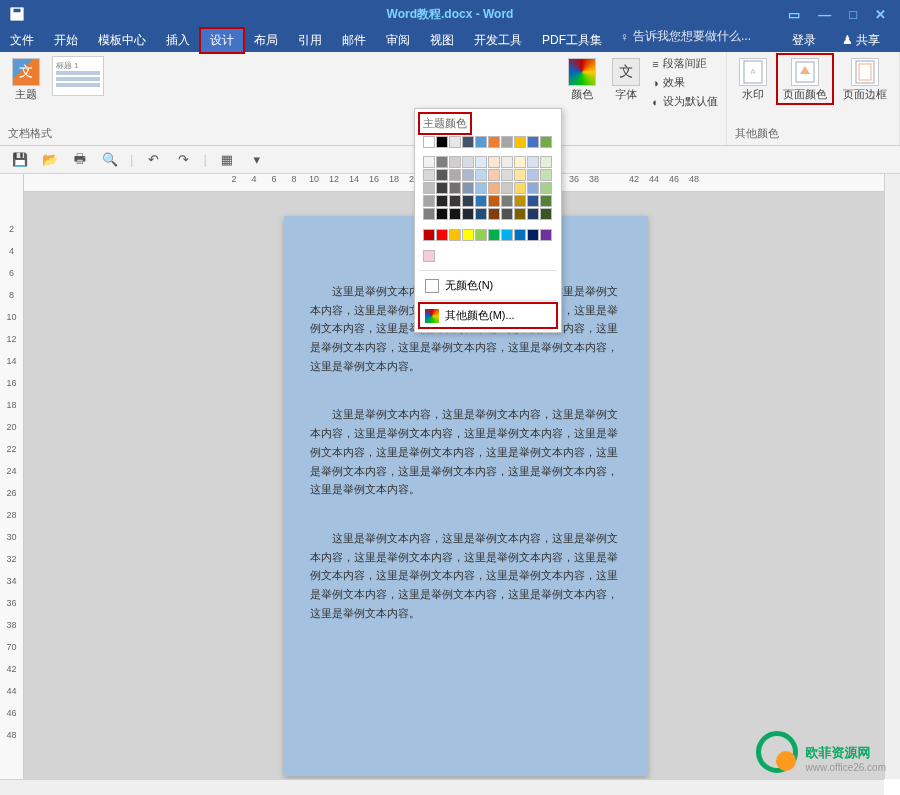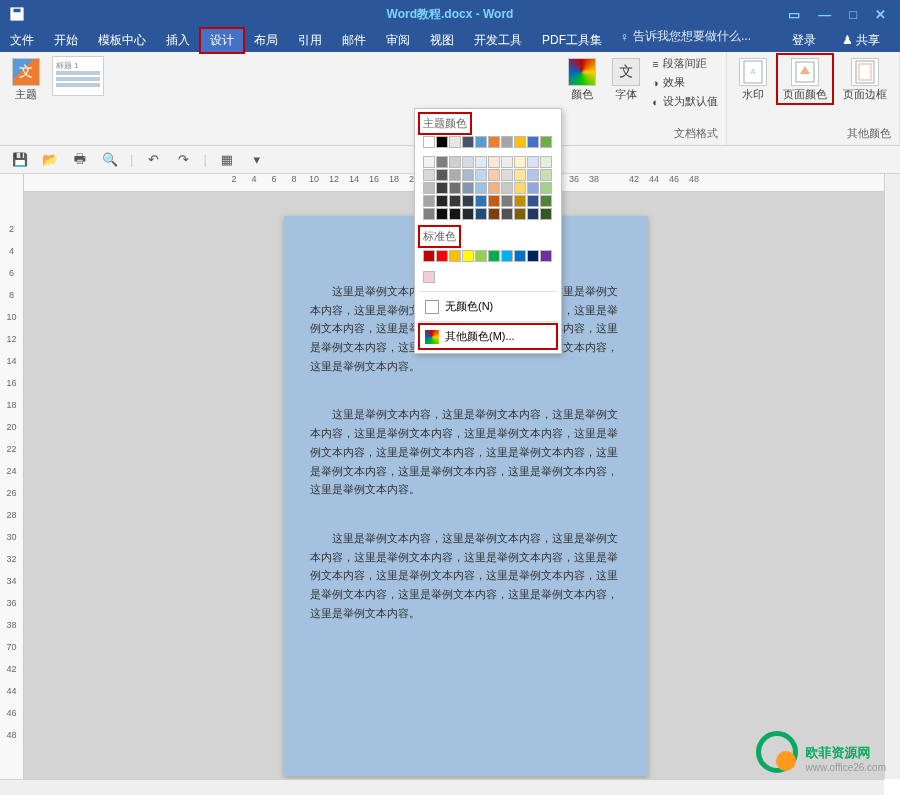--- a/index.html
+++ b/index.html
@@ -10,21 +10,21 @@
   .titlebar .win-controls span { cursor: pointer; }
   .titlebar .save-icon { margin-left: 10px; width: 14px; height: 14px; }
   .tabs { height: 24px; background: #2b579a; display: flex; align-items: flex-start; color: #fff; font-size: 12px; }
   .tabs .tab { padding: 4px 10px; cursor: pointer; }
   .tabs .tab.active { background: #4472c4; outline: 2px solid #c00000; outline-offset: -1px; }
   .tabs .tell-me { margin-left: 8px; opacity: 0.85; display: flex; align-items: center; gap: 4px; }
   .tabs .right { margin-left: auto; display: flex; gap: 6px; padding-right: 10px; }
   .ribbon { height: 94px; background: #f3f3f3; border-bottom: 1px solid #d0d0d0; display: flex; font-size: 12px; color: #444; }
   .ribbon-group { border-right: 1px solid #e1e1e1; padding: 4px 8px 2px; display: flex; flex-direction: column; justify-content: space-between; }
   .ribbon-group .body { display: flex; gap: 8px; align-items: flex-start; }
-  .ribbon-group .label { text-align: right; font-size: 11px; color: #666; padding-bottom: 2px; }
+  .ribbon-group .label { text-align: left; font-size: 11px; color: #666; padding-bottom: 2px; }
   .ribbon-btn { display: flex; flex-direction: column; align-items: center; gap: 2px; padding: 2px 4px; cursor: pointer; min-width: 34px; }
   .ribbon-btn .icon { width: 28px; height: 28px; background: #eaeaea; border: 1px solid #c8c8c8; display: flex; align-items: center; justify-content: center; font-size: 14px; }
   .ribbon-btn .cap { font-size: 11px; line-height: 1.1; text-align: center; }
   .ribbon-btn.highlight { outline: 2px solid #c00000; outline-offset: 1px; }
   .small-cmds { display: flex; flex-direction: column; gap: 4px; font-size: 11px; }
   .small-cmds .cmd { display: flex; align-items: center; gap: 4px; cursor: pointer; }
   .qat { height: 28px; background: #f3f3f3; border-bottom: 1px solid #d4d4d4; display: flex; align-items: center; gap: 10px; padding: 0 10px; font-size: 13px; color: #555; }
   .qat .qbtn { width: 20px; height: 20px; display: flex; align-items: center; justify-content: center; cursor: pointer; }
   .doc-area { position: absolute; top: 174px; left: 0; right: 16px; bottom: 16px; background: #d4d4d4; display: flex; }
   .v-ruler { width: 24px; background: #f8f8f8; border-right: 1px solid #ccc; font-size: 9px; color: #666; padding-top: 50px; }
@@ -303,21 +303,20 @@
       <div class="sw" style="background: rgb(12, 12, 12);"></div>
       <div class="sw" style="background: rgb(23, 22, 22);"></div>
       <div class="sw" style="background: rgb(34, 42, 53);"></div>
       <div class="sw" style="background: rgb(30, 78, 121);"></div>
       <div class="sw" style="background: rgb(131, 60, 11);"></div>
       <div class="sw" style="background: rgb(82, 82, 82);"></div>
       <div class="sw" style="background: rgb(127, 96, 0);"></div>
       <div class="sw" style="background: rgb(31, 56, 100);"></div>
       <div class="sw" style="background: rgb(55, 86, 35);"></div>
     </div>
-  <div><span class="section-label boxed">标准色</span></div>
   <div class="color-row" id="standard-row">
       <div class="sw" style="background: rgb(192, 0, 0);"></div>
       <div class="sw" style="background: rgb(255, 0, 0);"></div>
       <div class="sw" style="background: rgb(255, 192, 0);"></div>
       <div class="sw" style="background: rgb(255, 255, 0);"></div>
       <div class="sw" style="background: rgb(146, 208, 80);"></div>
       <div class="sw" style="background: rgb(0, 176, 80);"></div>
       <div class="sw" style="background: rgb(0, 176, 240);"></div>
       <div class="sw" style="background: rgb(0, 112, 192);"></div>
       <div class="sw" style="background: rgb(0, 32, 96);"></div>

